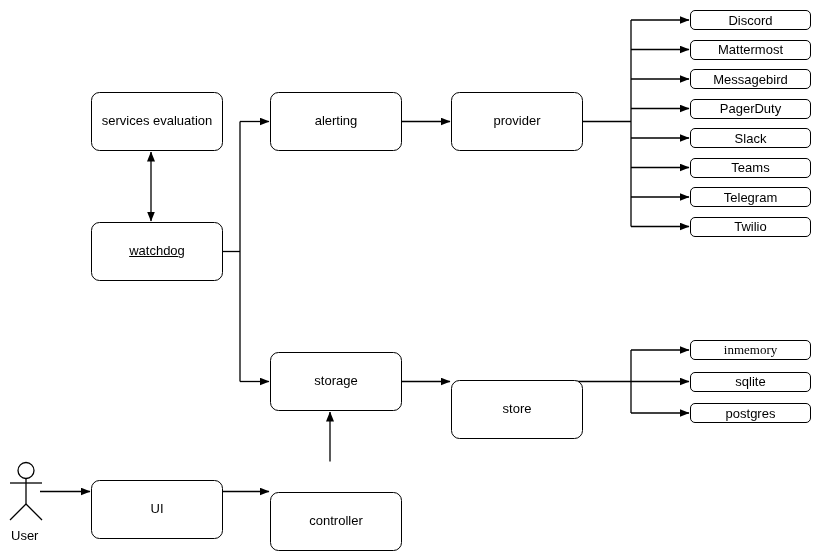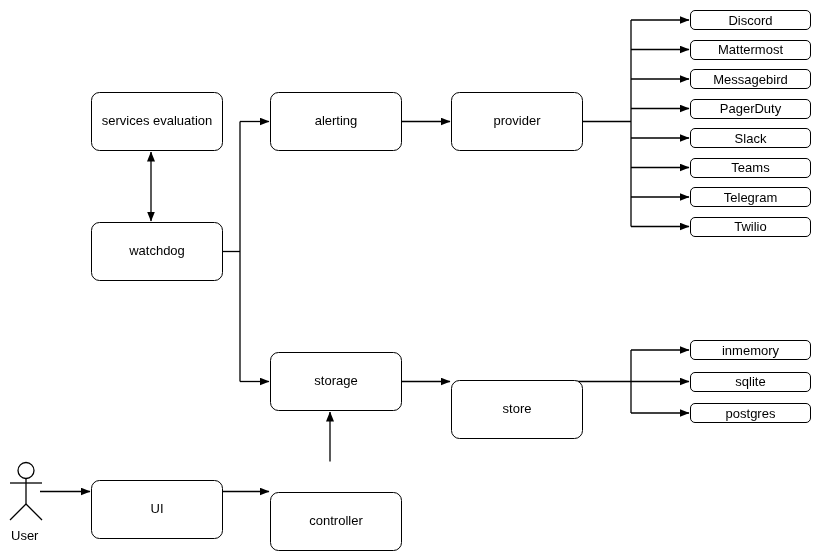--- a/index.html
+++ b/index.html
@@ -13,27 +13,27 @@
     font-size:13px;color:#000;text-align:center;line-height:1.1;
   }
   .leaf{
     position:absolute;left:690px;width:121px;height:20px;box-sizing:border-box;
     border:1.3px solid #000;border-radius:5px;background:#fff;
     display:flex;align-items:center;justify-content:center;
     font-size:13px;color:#000;
   }
   .actor-label{position:absolute;left:11px;top:528px;font-size:13px;color:#000;}
   
-  .pos-sev{left:91px;top:92px;}   .pos-wd{left:91px;top:222px;}
+  .pos-sev{left:91px;top:92px;}   .pos-wd{left:91px;top:222px;text-decoration:underline;}
   .pos-al{left:270px;top:92px;}   .pos-pr{left:451px;top:92px;}
   .pos-sto{left:270px;top:352px;} .pos-str{left:451px;top:352px;margin-top:28px;}
   .pos-ui{left:91px;top:480px;}   .pos-ctl{left:270px;top:462px;margin-top:30px;}
   .p0{top:10px;} .p1{top:39.5px;} .p2{top:69px;} .p3{top:98.5px;}
   .p4{top:128px;} .p5{top:157.5px;} .p6{top:187px;} .p7{top:216.5px;}
-  .s0{top:340px;} .s1{top:371.5px;} .s2{top:403px;}
+  .s0{top:340px;font-family:Liberation Serif, serif;} .s1{top:371.5px;} .s2{top:403px;}
 </style>
 </head>
 <body>
 
 <div id="diagram">
 
   <svg class="edges" viewBox="0 0 822 554" fill="none" stroke="#000" stroke-width="1.3">
     <defs>
       <marker id="arrE" markerUnits="userSpaceOnUse" markerWidth="10" markerHeight="8" refX="9.5" refY="4" orient="auto">
         <path d="M0,0 L10,4 L0,8 Z" fill="#000" stroke="none"></path>

